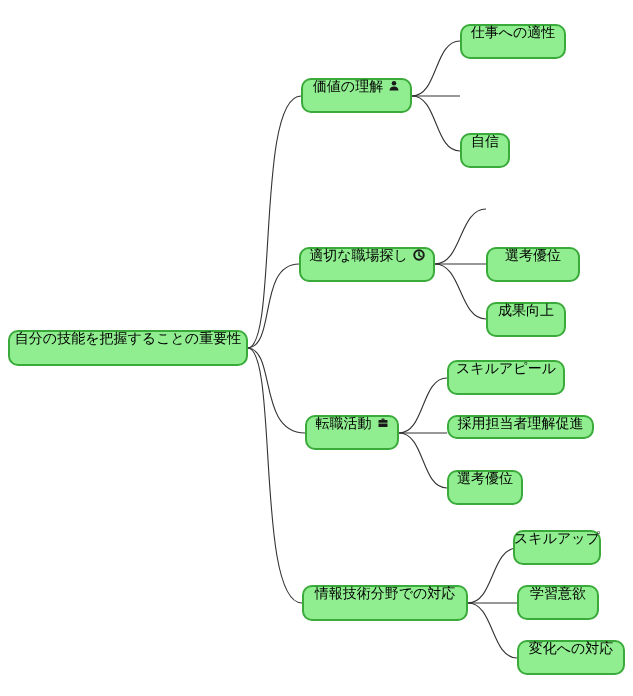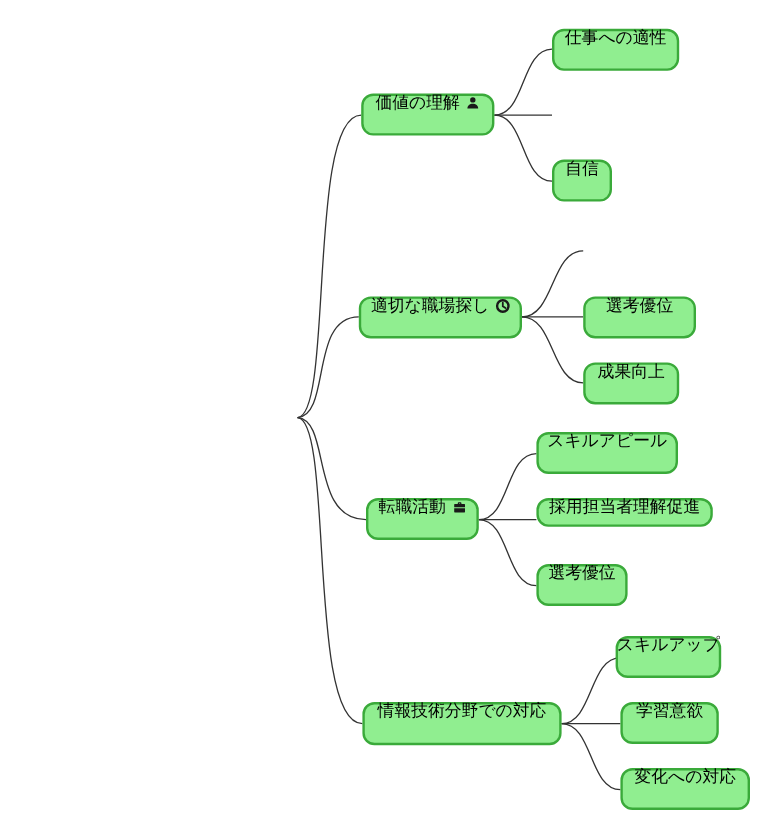--- a/index.html
+++ b/index.html
@@ -50,20 +50,23 @@
 
     <path d="M399,433 C425,433 421,378 447,378"></path>
     <path d="M399,433 L447,433"></path>
     <path d="M399,433 C425,433 421,488 447,488"></path>
 
     <path d="M468,603 C494,603 491,548 517,548"></path>
     <path d="M468,603 L517,603"></path>
     <path d="M468,603 C494,603 491,658 517,658"></path>
   </svg>
 
+  <div class="node" style="left:8px;top:330px;width:240px;height:36px">
+    <span>自分の技能を把握することの重要性</span>
+  </div>
 
   <div class="node" style="left:301px;top:78px;width:111px;height:35px">
     <span>価値の理解</span>
     <span class="icon">
       <svg width="12" height="12" viewBox="0 0 24 24" fill="#1a1a1a">
         <circle cx="12" cy="6.5" r="4.5"></circle>
         <path d="M3 21c0-5.2 4-8.2 9-8.2s9 3 9 8.2z"></path>
       </svg>
     </span>
   </div>

